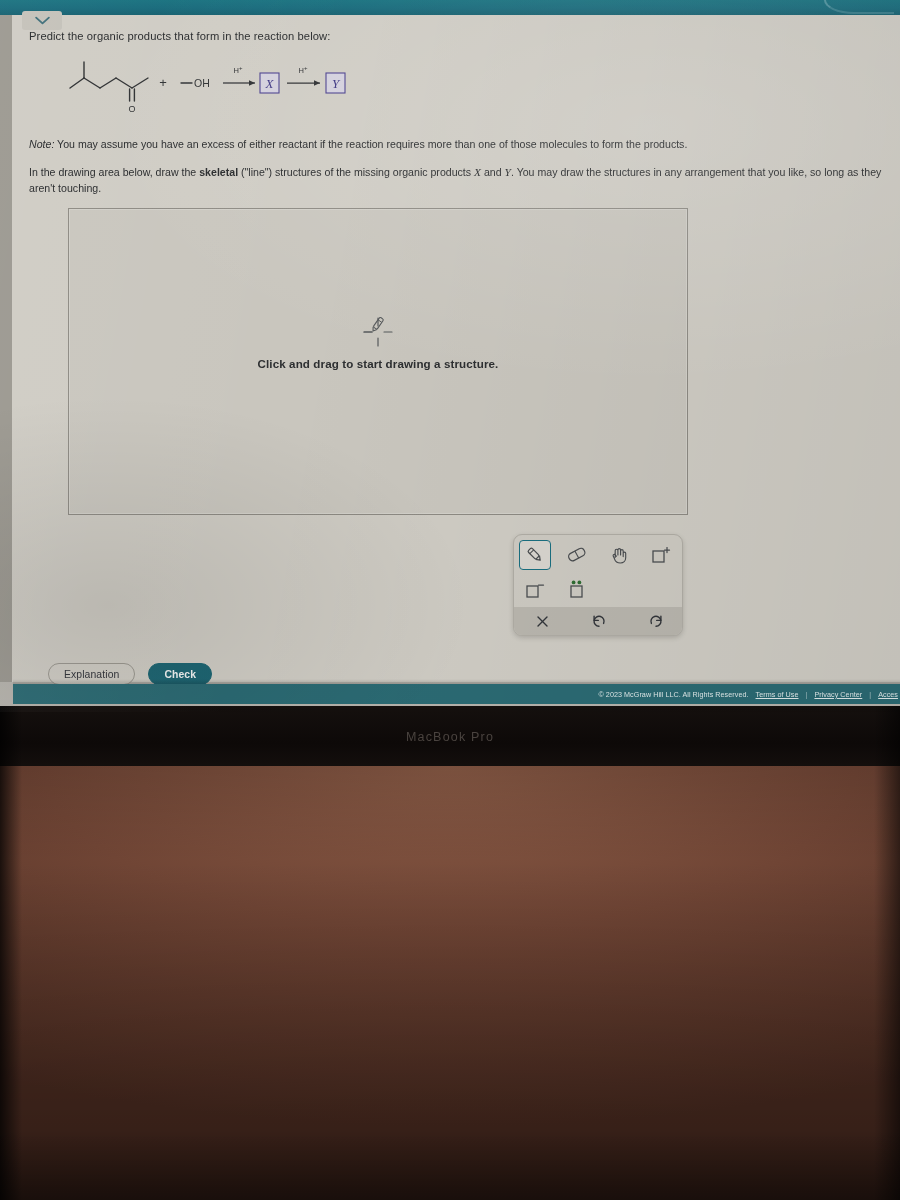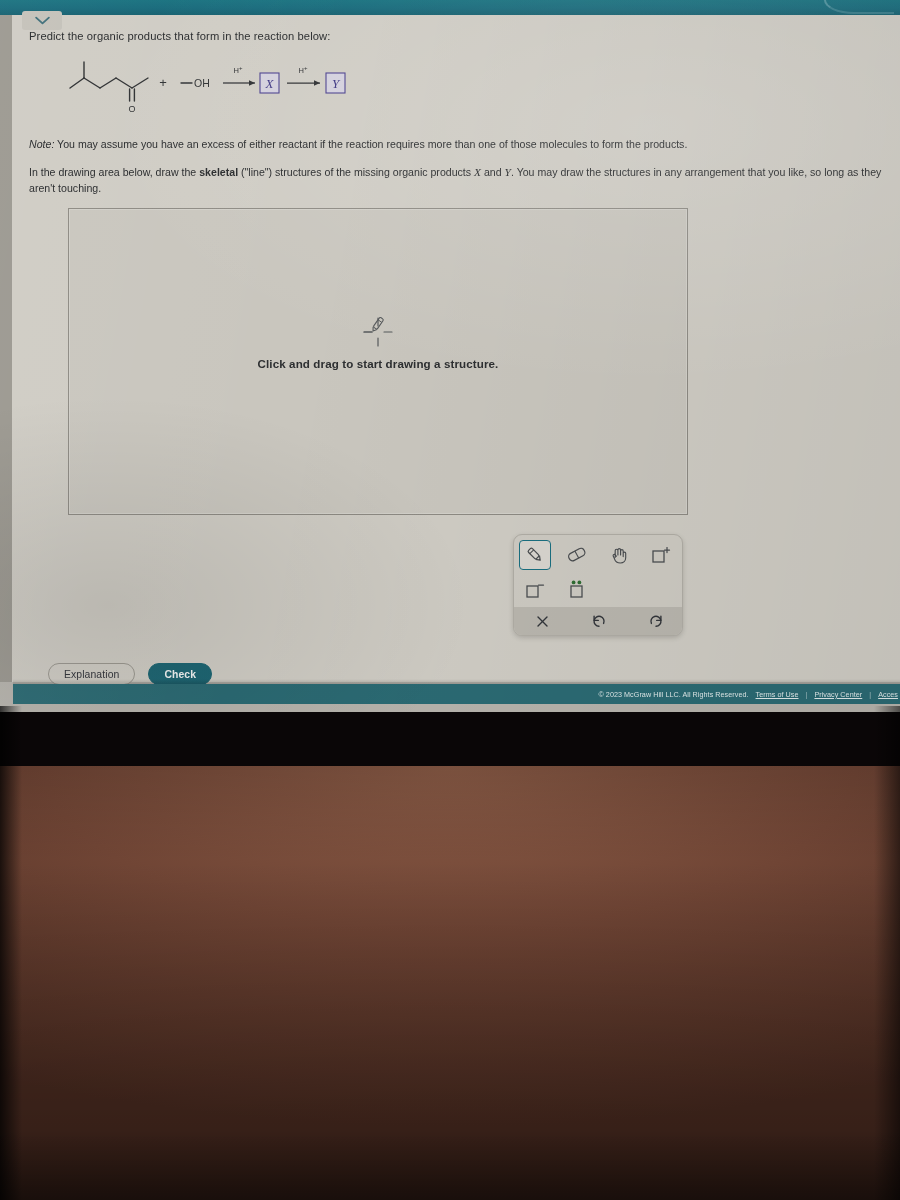--- a/index.html
+++ b/index.html
@@ -391,20 +391,23 @@
       <span class="lnk">Terms of Use</span>
       <span class="sep">|</span>
       <span class="lnk">Privacy Center</span>
       <span class="sep">|</span>
       <span class="lnk">Acces</span>
     </div>
 
     <div id="screen-glare"></div>
   </div>
 
+  <div id="bezel">
+    <div id="bezel-label">MacBook Pro</div>
+  </div>
 
   <div id="deck">
     <div id="deck-shade"></div>
   </div>
 
   <div id="kb">
 
     
     
 

